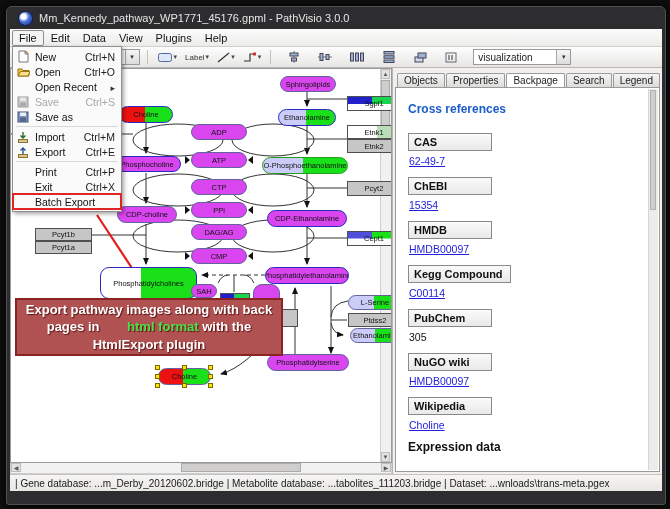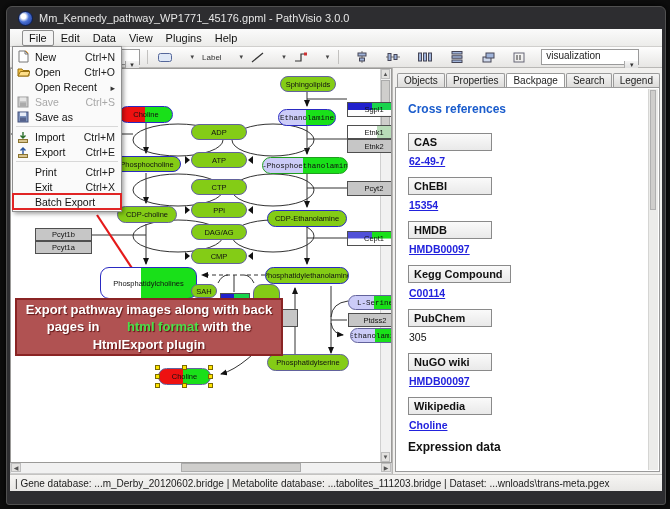--- a/index.html
+++ b/index.html
@@ -8,55 +8,55 @@
           border:1px solid #505050;border-radius:6px 6px 3px 3px;box-shadow:0 0 8px #000;}
   .titlebar{position:absolute;left:3px;top:0;right:3px;height:22px;display:flex;align-items:center;
             padding-left:8px;color:#e6e6e6;font-size:11px;}
   .app-icon{width:13px;height:13px;border-radius:50%;margin-right:6px;
             background:radial-gradient(circle at 35% 35%, #ffffff 0 20%, #4a72d6 45%, #17338f 100%);
             border:1px solid #0c1f55;}
   .win-inner{position:absolute;left:3px;top:22px;right:3px;bottom:13px;background:#f1f0ee;
              display:flex;flex-direction:column;overflow:hidden;}
   
   .menubar{height:17px;background:linear-gradient(#fbfbfb,#ececea);border-bottom:1px solid #d0cfcd;
-           display:flex;align-items:center;font-size:11px;color:#111;padding-left:12px;flex:0 0 auto;}
+           display:flex;align-items:center;font-size:11px;color:#111;padding-left:2px;flex:0 0 auto;}
   .menubar .m{padding:1px 6px;margin-right:1px;}
   .menubar .m.active{border:1px solid #8e8e8e;background:#f4f4f4;border-radius:2px;}
   
   .toolbar{height:20px;background:linear-gradient(#fdfdfd,#e7e6e4);border-bottom:1px solid #b9b8b6;
            display:flex;align-items:center;font-size:10px;color:#222;padding-left:6px;gap:4px;flex:0 0 auto;}
   .zoom-label{font-size:9px;color:#333;}
-  .combo{display:flex;border:1px solid #9a9a9a;background:#fff;height:14px;
-         font-size:10px;padding-left:4px;flex-direction:column;}
+  .combo{display:flex;align-items:center;border:1px solid #9a9a9a;background:#fff;height:14px;
+         font-size:10px;padding-left:4px;}
   .combo .arr{width:13px;height:100%;margin-left:auto;background:linear-gradient(#f6f6f6,#dcdcdc);
               border-left:1px solid #aaa;display:flex;align-items:center;justify-content:center;font-size:7px;color:#333;}
   .tsep{width:1px;height:14px;background:#c2c1bf;margin:0 3px;}
-  .tbtn{display:flex;align-items:center;height:16px;padding:0 2px;gap:18px;color:#333;}
+  .tbtn{display:flex;align-items:center;height:16px;padding:0 2px;gap:1px;color:#333;}
   .tbtn svg{display:block;}
   .caret{font-size:7px;color:#444;}
   
   .main{flex:1 1 auto;display:flex;min-height:0;}
   .canvas-col{flex:1 1 auto;display:flex;flex-direction:column;min-width:0;}
   .canvas-wrap{flex:1 1 auto;position:relative;background:#ffffff;border:1px solid #9b9a98;overflow:hidden;}
   .vscroll{position:absolute;top:0;right:0;width:10px;bottom:0;background:#f1f1f1;border-left:1px solid #cfcfcf;}
   .vscroll .sa{position:absolute;left:0;width:9px;height:10px;background:#e3e2e0;border:1px solid #bdbdbd;
                font-size:6px;text-align:center;line-height:9px;color:#555;box-sizing:border-box;}
   .vscroll .thumb{position:absolute;left:0;width:9px;top:11px;height:56px;background:#cfcecc;border:1px solid #ababab;box-sizing:border-box;}
   .hscroll{flex:0 0 10px;background:#f1f1f1;border:1px solid #cfcfcf;border-top:none;position:relative;}
   .hscroll .sa{position:absolute;top:0;width:10px;height:9px;background:#e3e2e0;border:1px solid #bdbdbd;
                font-size:6px;text-align:center;line-height:8px;color:#555;box-sizing:border-box;}
   .hscroll .thumb{position:absolute;top:0;left:170px;width:120px;height:9px;background:#cfcecc;border:1px solid #ababab;box-sizing:border-box;}
   
   .node{position:absolute;display:flex;align-items:center;justify-content:center;
         font-size:7.5px;color:#111;box-sizing:border-box;z-index:3;overflow:hidden;white-space:nowrap;}
-  .pill{border:1px solid #62629c;border-radius:9px;background:#84cc16;}
+  .pill{border:1px solid #62629c;border-radius:9px;background:#d946ef;}
   .pill.blue-border{border-color:#2a2ac2;}
   .gene{border:1px solid #4f4f4f;background:#c6c6c6;}
   .bg-redgreen{background:linear-gradient(to right,#ee1111 0 48%,#19e019 48% 100%);}
-  .bg-lavgreen{background:linear-gradient(to right,#ccccf8 0 48%,#19e019 48% 100%);font-family:Liberation Mono, monospace;}
+  .bg-lavgreen{background:linear-gradient(to right,#ccccf8 0 48%,#19e019 48% 100%);}
   .bg-whitegreen{background:linear-gradient(to right,#ffffff 0 42%,#19e019 42% 100%);}
   .bg-sgpl{background:linear-gradient(to right,#2020cc 0 46%,#19d44c 46% 100%) top/100% 55% no-repeat,
                       linear-gradient(#fdfdfd,#fdfdfd) bottom/100% 45% no-repeat;}
   .bg-etnk1{background:linear-gradient(to right,#ffffff 0 55%,#b9dcb9 55% 100%);}
   .bg-cept{background:linear-gradient(to right,#5050d8 0 46%,#19e019 46% 100%) top/100% 50% no-repeat,
                      linear-gradient(#fdfdfd,#fdfdfd) bottom/100% 50% no-repeat;}
   .handle{position:absolute;width:5px;height:5px;background:#ffe400;border:1px solid #7a6a00;z-index:6;box-sizing:border-box;}
   
   .callout{position:absolute;left:4px;top:229px;width:268px;height:58px;background:#b05252;
            border:2px solid #8a2424;z-index:7;display:flex;align-items:center;justify-content:center;
@@ -81,21 +81,21 @@
        padding:1px 6px;border-radius:2px 2px 0 0;}
   .tab.active{background:#ffffff;position:relative;top:1px;padding-bottom:2px;}
   .panel{flex:1 1 auto;background:#ffffff;border:1px solid #9a9a9a;margin:0 2px 2px 2px;position:relative;
          overflow:hidden;padding:4px 14px 0 12px;box-sizing:border-box;}
   .panel-scroll{position:absolute;top:1px;right:1px;bottom:1px;width:9px;background:#ececea;border-left:1px solid #d5d5d3;}
   .panel-scroll .thumb{position:absolute;top:1px;left:1px;width:6px;height:120px;background:#cfcecc;border:1px solid #b0b0b0;box-sizing:border-box;}
   .bp-title{color:#1a5ccc;font-weight:bold;font-size:12px;margin:10px 0 16px 0;}
   .sec{margin-bottom:9px;}
   .sec-box{display:inline-block;min-width:70px;border:1px solid #8a8a8a;background:linear-gradient(#fafafa,#e9e9e9);
            font-weight:bold;font-size:11px;padding:2px 7px 2px 5px;color:#111;}
-  .sec-val{margin:4px 0 0 1px;font-size:10.5px;font-weight:bold;}
+  .sec-val{margin:4px 0 0 1px;font-size:10.5px;font-weight:normal;}
   .sec-val a{color:#2222dd;text-decoration:underline;}
   .sec-val.plain{font-weight:normal;color:#111;}
   .bp-footer{font-weight:bold;font-size:12px;color:#111;margin-top:4px;}
   
   .statusbar{flex:0 0 16px;background:linear-gradient(#f6f5f3,#e8e7e5);border-top:1px solid #c4c3c1;
              display:flex;align-items:center;font-size:10px;color:#1a1a1a;padding-left:5px;white-space:nowrap;overflow:hidden;}
 </style>
 </head>
 <body>
 
@@ -249,21 +249,21 @@
                   <polygon points="242,137 237,141 242,145"></polygon>
                 <polygon points="174,183 179,187 174,191"></polygon>
                   <polygon points="242,183 237,187 242,191"></polygon>
               </g>
 
               <path d="M86,146 L136,222" stroke="#e51a1a" stroke-width="2.2" fill="none" marker-end="url(#mR)"></path>
             </svg>
 
             <div class="node pill bg-redgreen blue-border" style="left:108px;top:37px;width:54px;height:17px;border-radius:9px">Choline</div>
             <div class="node pill" style="left:269px;top:7px;width:56px;height:16px">Sphingolipids</div>
-            <div class="node gene bg-sgpl" style="left:336px;top:33px;width:54px;height:15px">Sgpl1</div>
+            <div class="node gene bg-sgpl" style="left:336px;top:27px;width:54px;height:15px">Sgpl1</div>
             <div class="node pill bg-lavgreen blue-border" style="left:267px;top:40px;width:58px;height:17px">Ethanolamine</div>
             <div class="node pill" style="left:180px;top:55px;width:56px;height:16px">ADP</div>
             <div class="node gene bg-etnk1" style="left:336px;top:56px;width:54px;height:14px">Etnk1</div>
             <div class="node gene" style="left:336px;top:70px;width:54px;height:14px">Etnk2</div>
             <div class="node pill" style="left:180px;top:83px;width:56px;height:16px">ATP</div>
             <div class="node pill blue-border" style="left:102px;top:87px;width:68px;height:16px">Phosphocholine</div>
             <div class="node pill bg-lavgreen" style="left:251px;top:88px;width:86px;height:17px;border-color:#1f9e1f">O-Phosphoethanolamine</div>
             <div class="node pill" style="left:180px;top:110px;width:56px;height:16px">CTP</div>
             <div class="node gene" style="left:336px;top:112px;width:54px;height:15px">Pcyt2</div>
             <div class="node pill" style="left:180px;top:133px;width:56px;height:16px">PPi</div>

